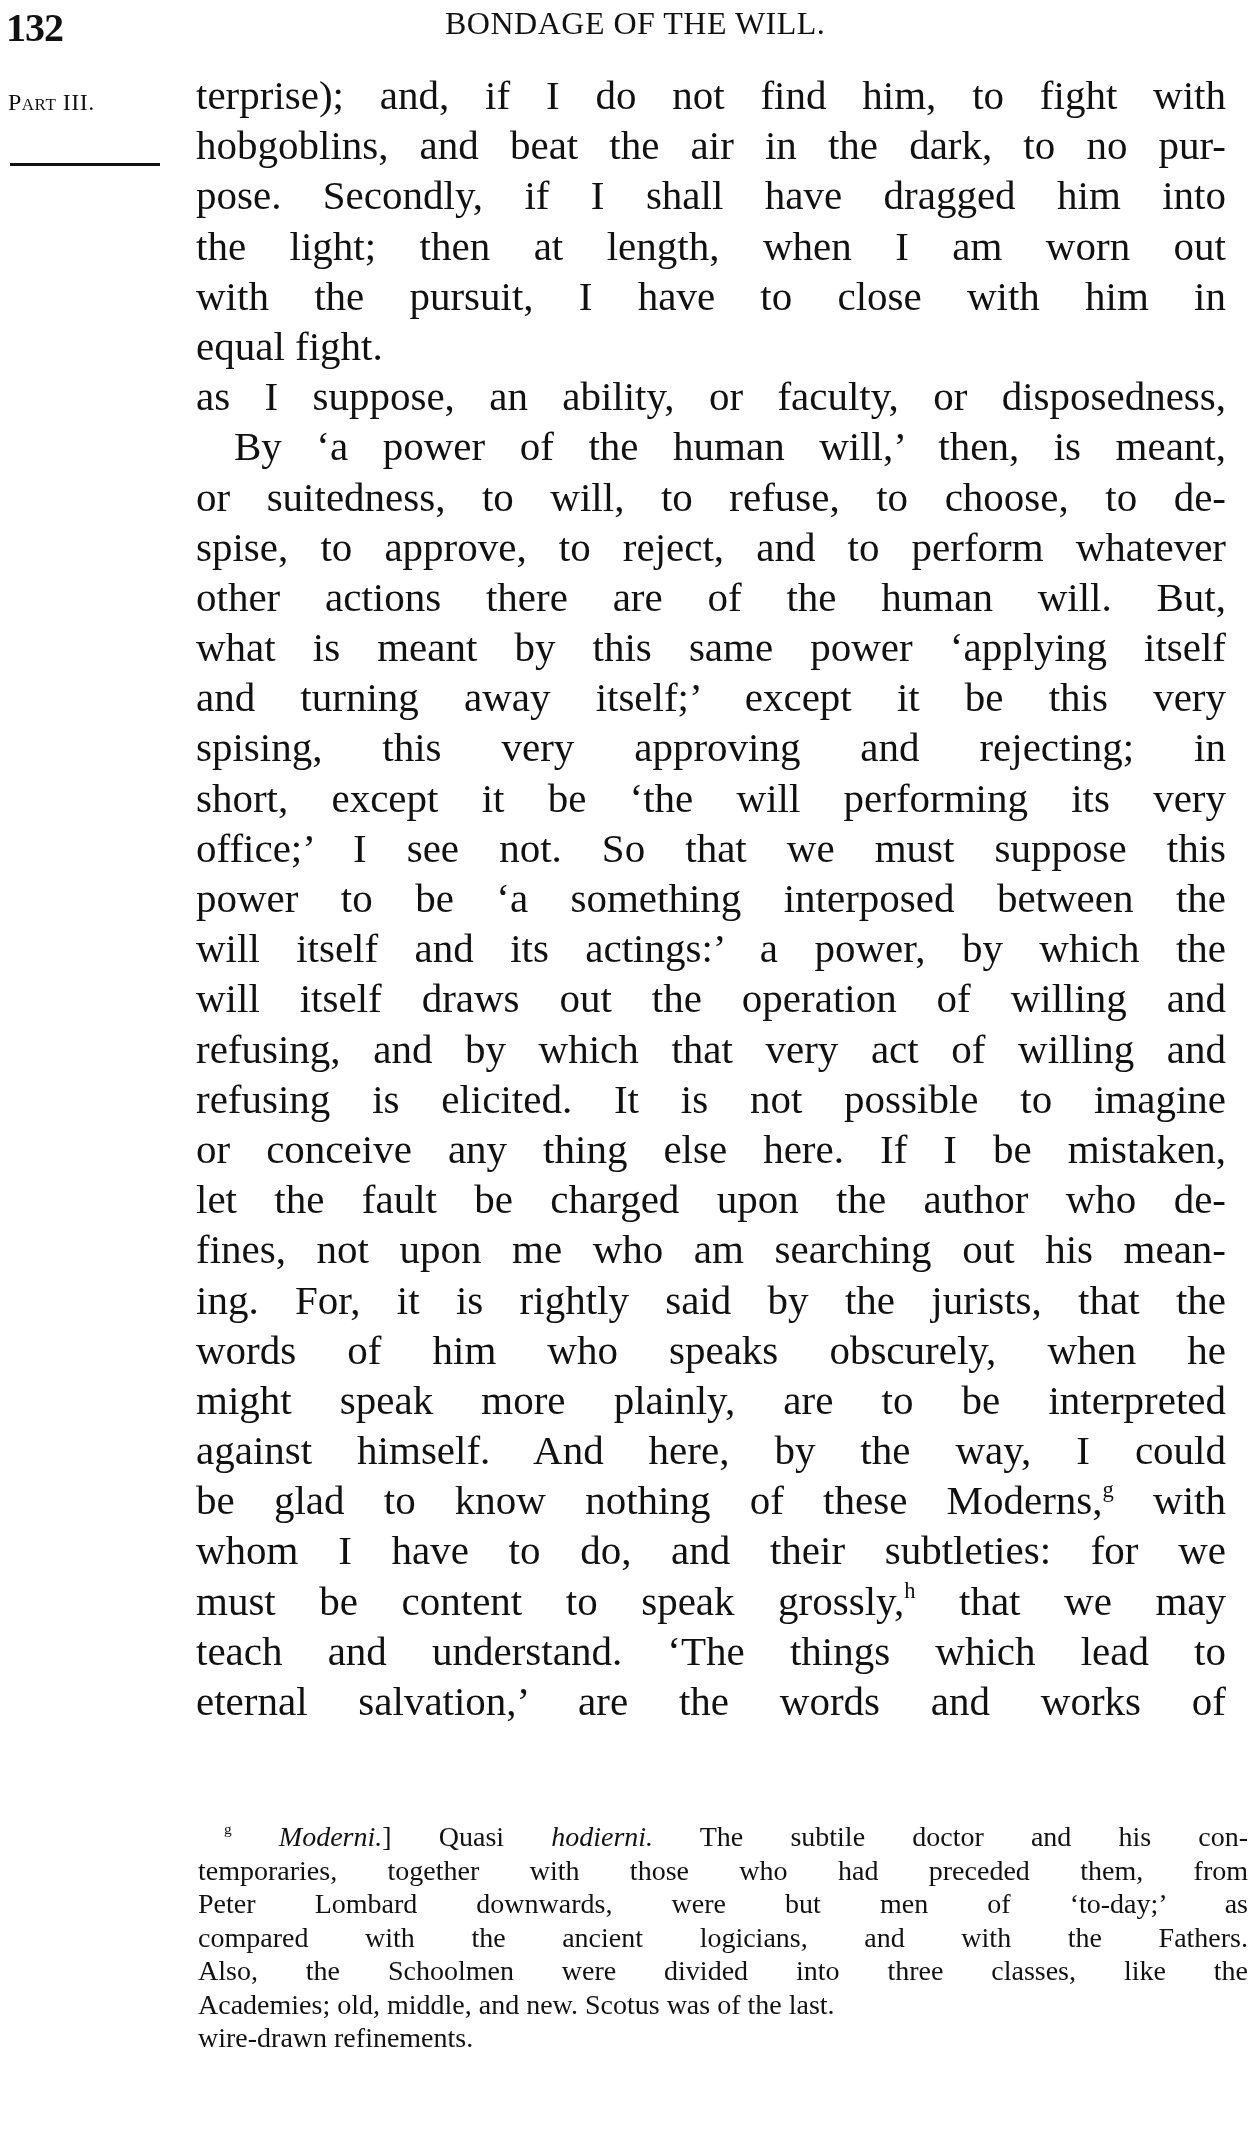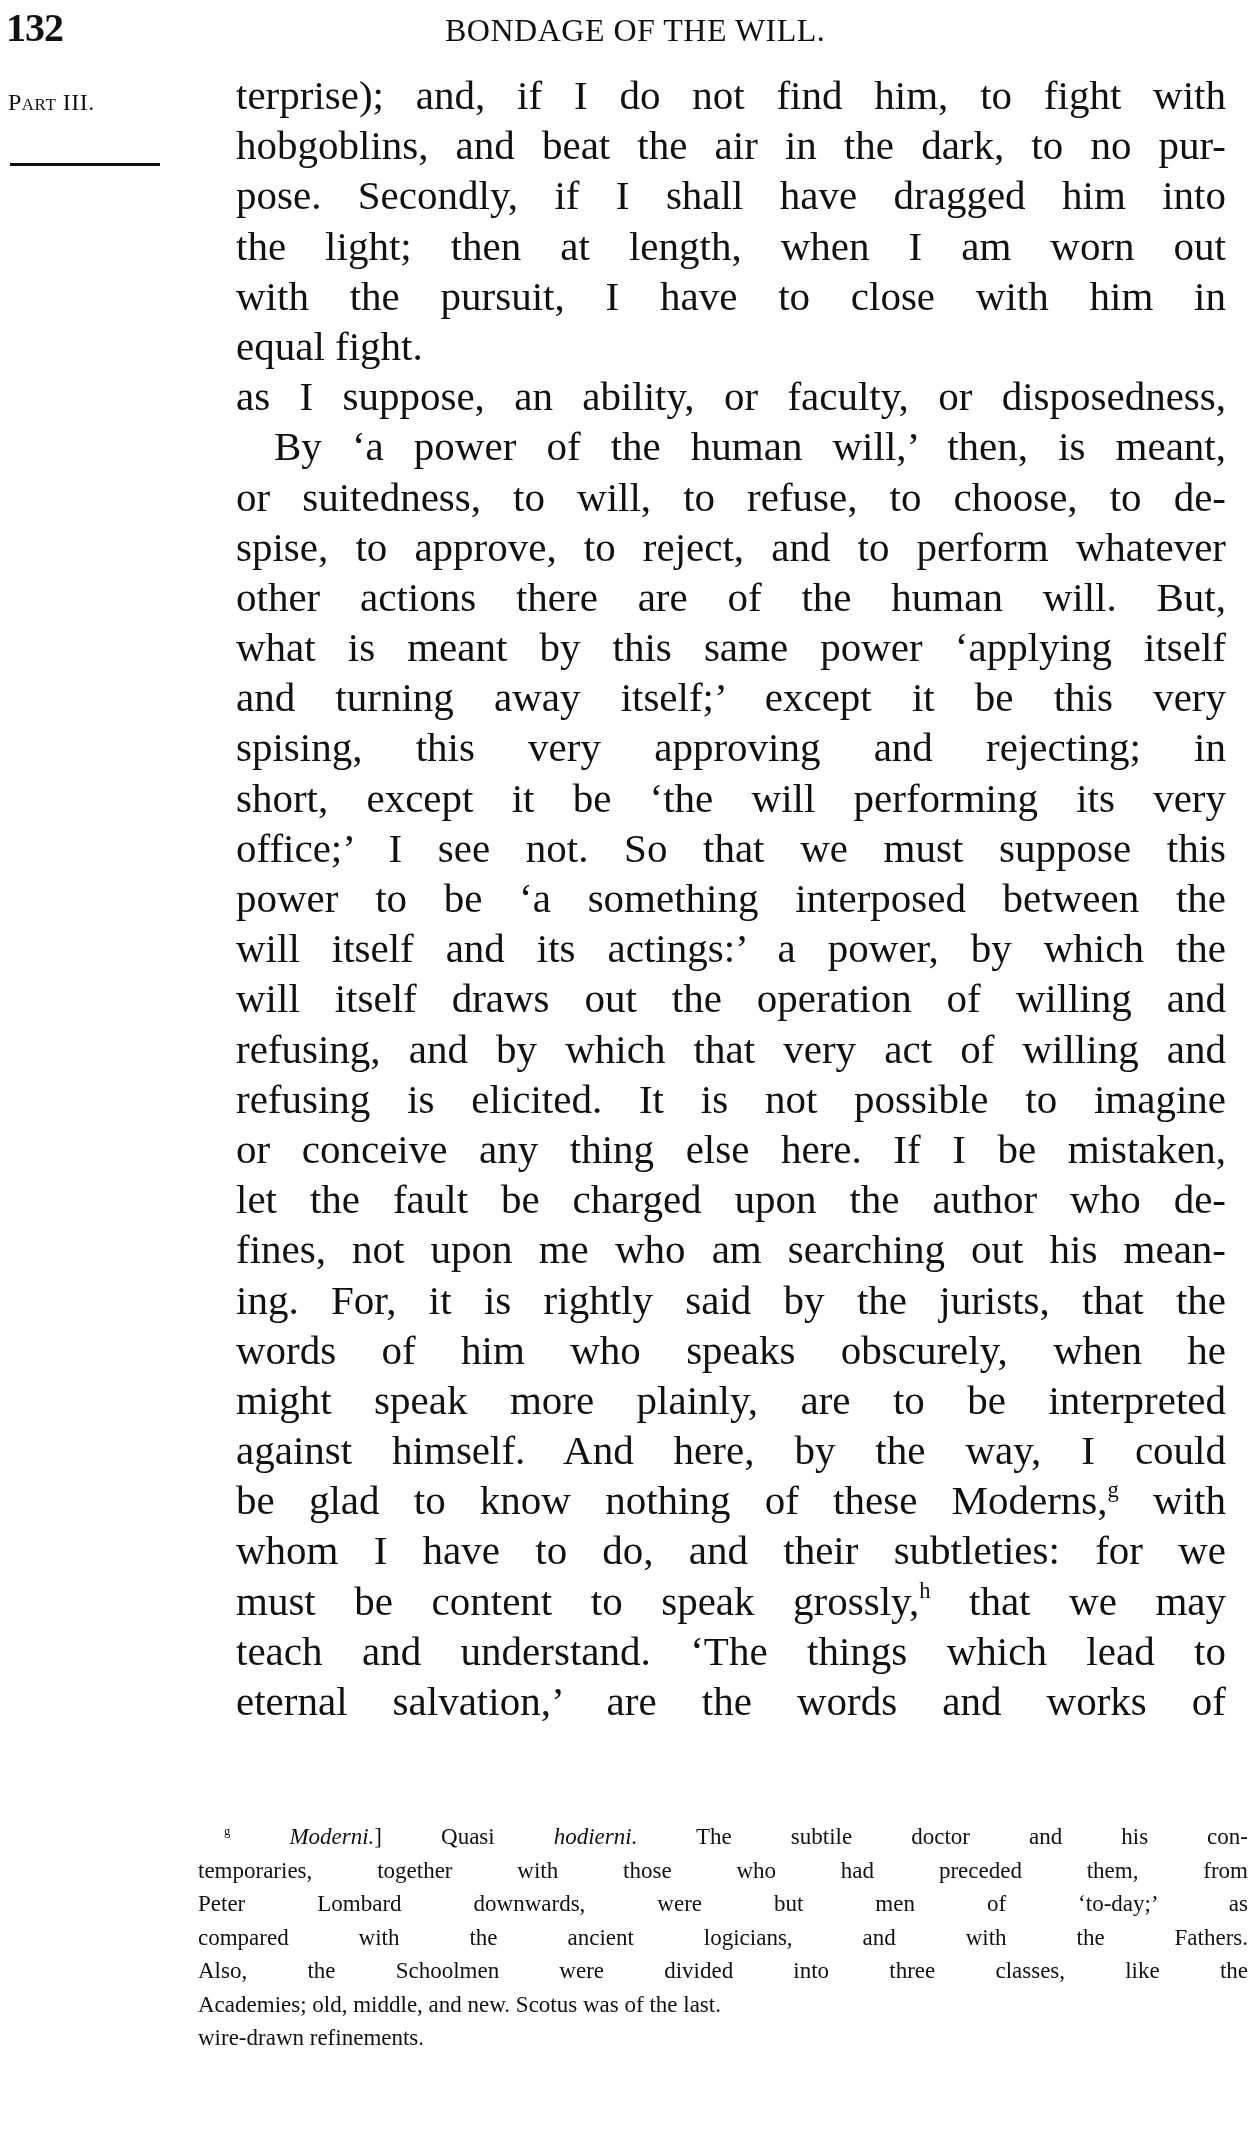--- a/index.html
+++ b/index.html
@@ -20,21 +20,21 @@
     left: 6px;
     top: 8px;
     font-size: 40px;
     font-weight: bold;
     line-height: 1;
     letter-spacing: -1px;
   }
   .running-head {
     position: absolute;
     left: 445px;
-    top: 14px;
+    top: 7px;
     font-size: 32px;
     line-height: 1;
     letter-spacing: 0.5px;
   }
   .margin-note {
     position: absolute;
     left: 8px;
     top: 90px;
     width: 180px;
     font-size: 24px;
@@ -57,37 +57,36 @@
     width: 1030px;
   }
   .body-line {
     height: 50.2px;
     font-size: 41px;
     line-height: 50.2px;
     white-space: nowrap;
     text-align: justify;
     text-align-last: justify;
     overflow: visible;
-    margin-left: 40px;
   }
   .body-line.last {
     text-align-last: left;
   }
   .body-line.indent {
     padding-left: 38px;
   }
   .footnotes {
     position: absolute;
     left: 198px;
     top: 1820px;
     width: 1050px;
   }
   .fn-line {
     height: 33.5px;
-    font-size: 23px;
+    font-size: 28px;
     line-height: 33.5px;
     white-space: nowrap;
     text-align: justify;
     text-align-last: justify;
   }
   .fn-line.last { text-align-last: left; }
   .fn-line.indent { padding-left: 26px; }
   sup {
     font-size: 0.55em;
     line-height: 0;

